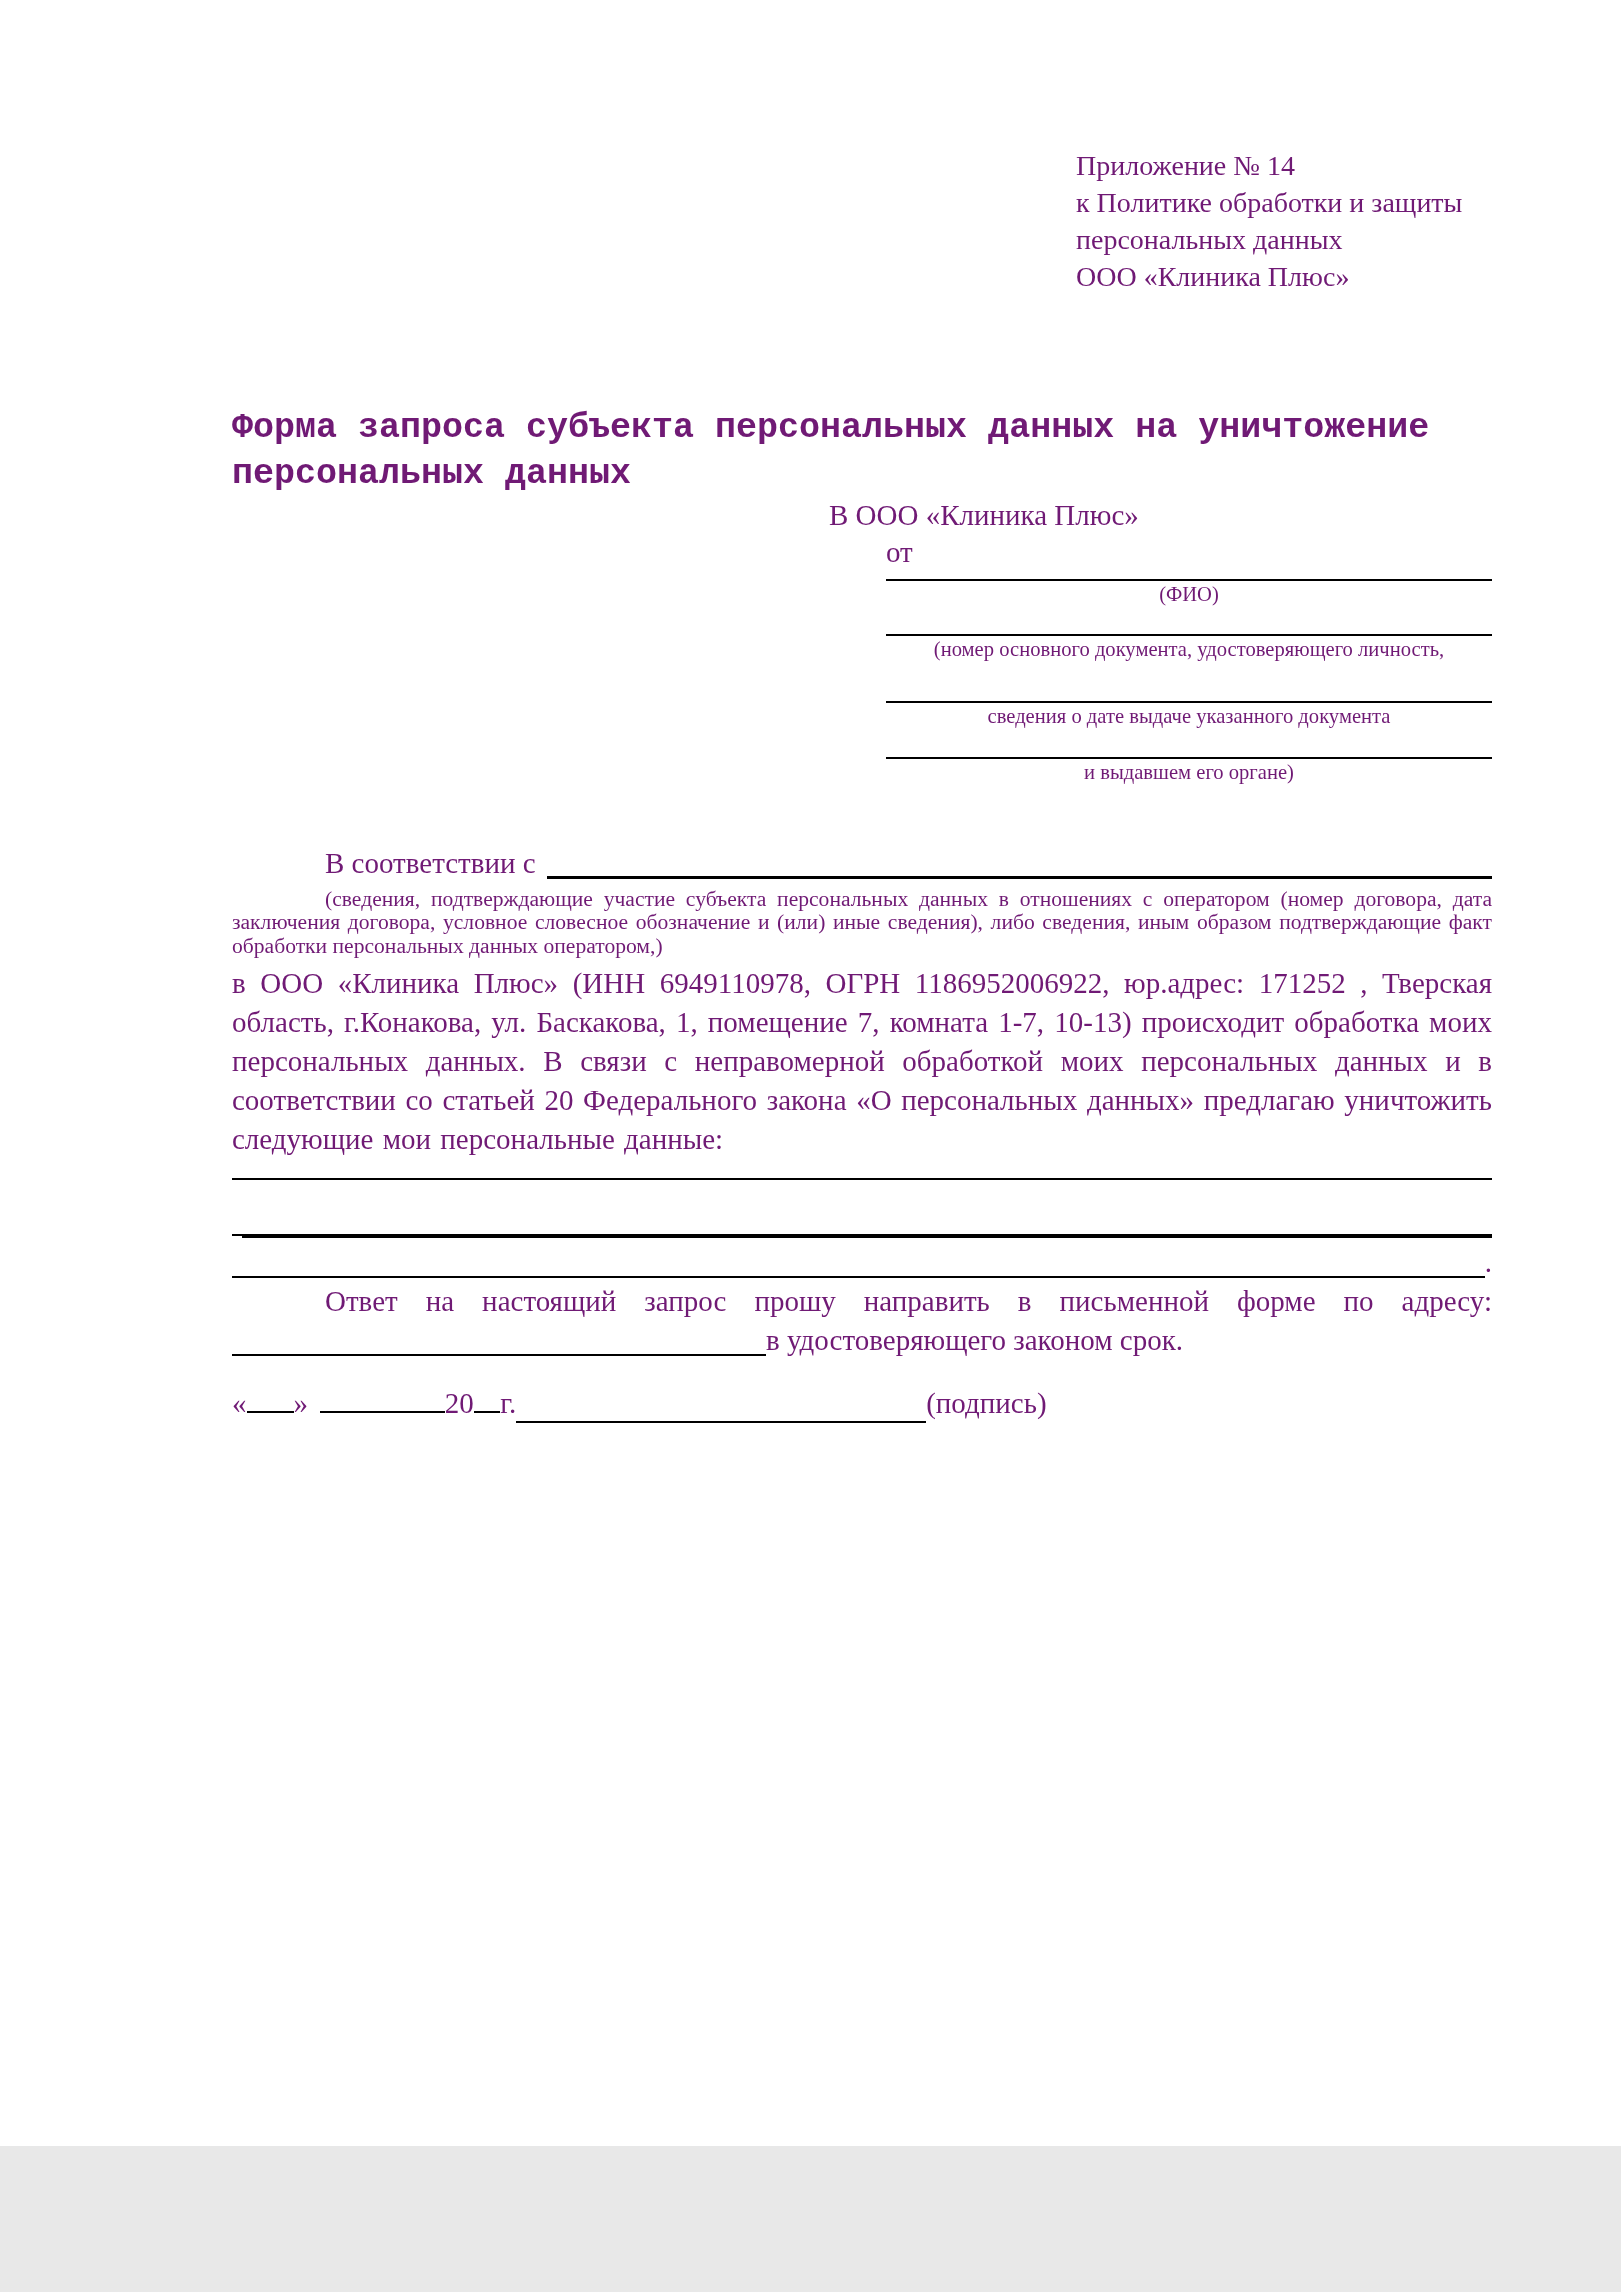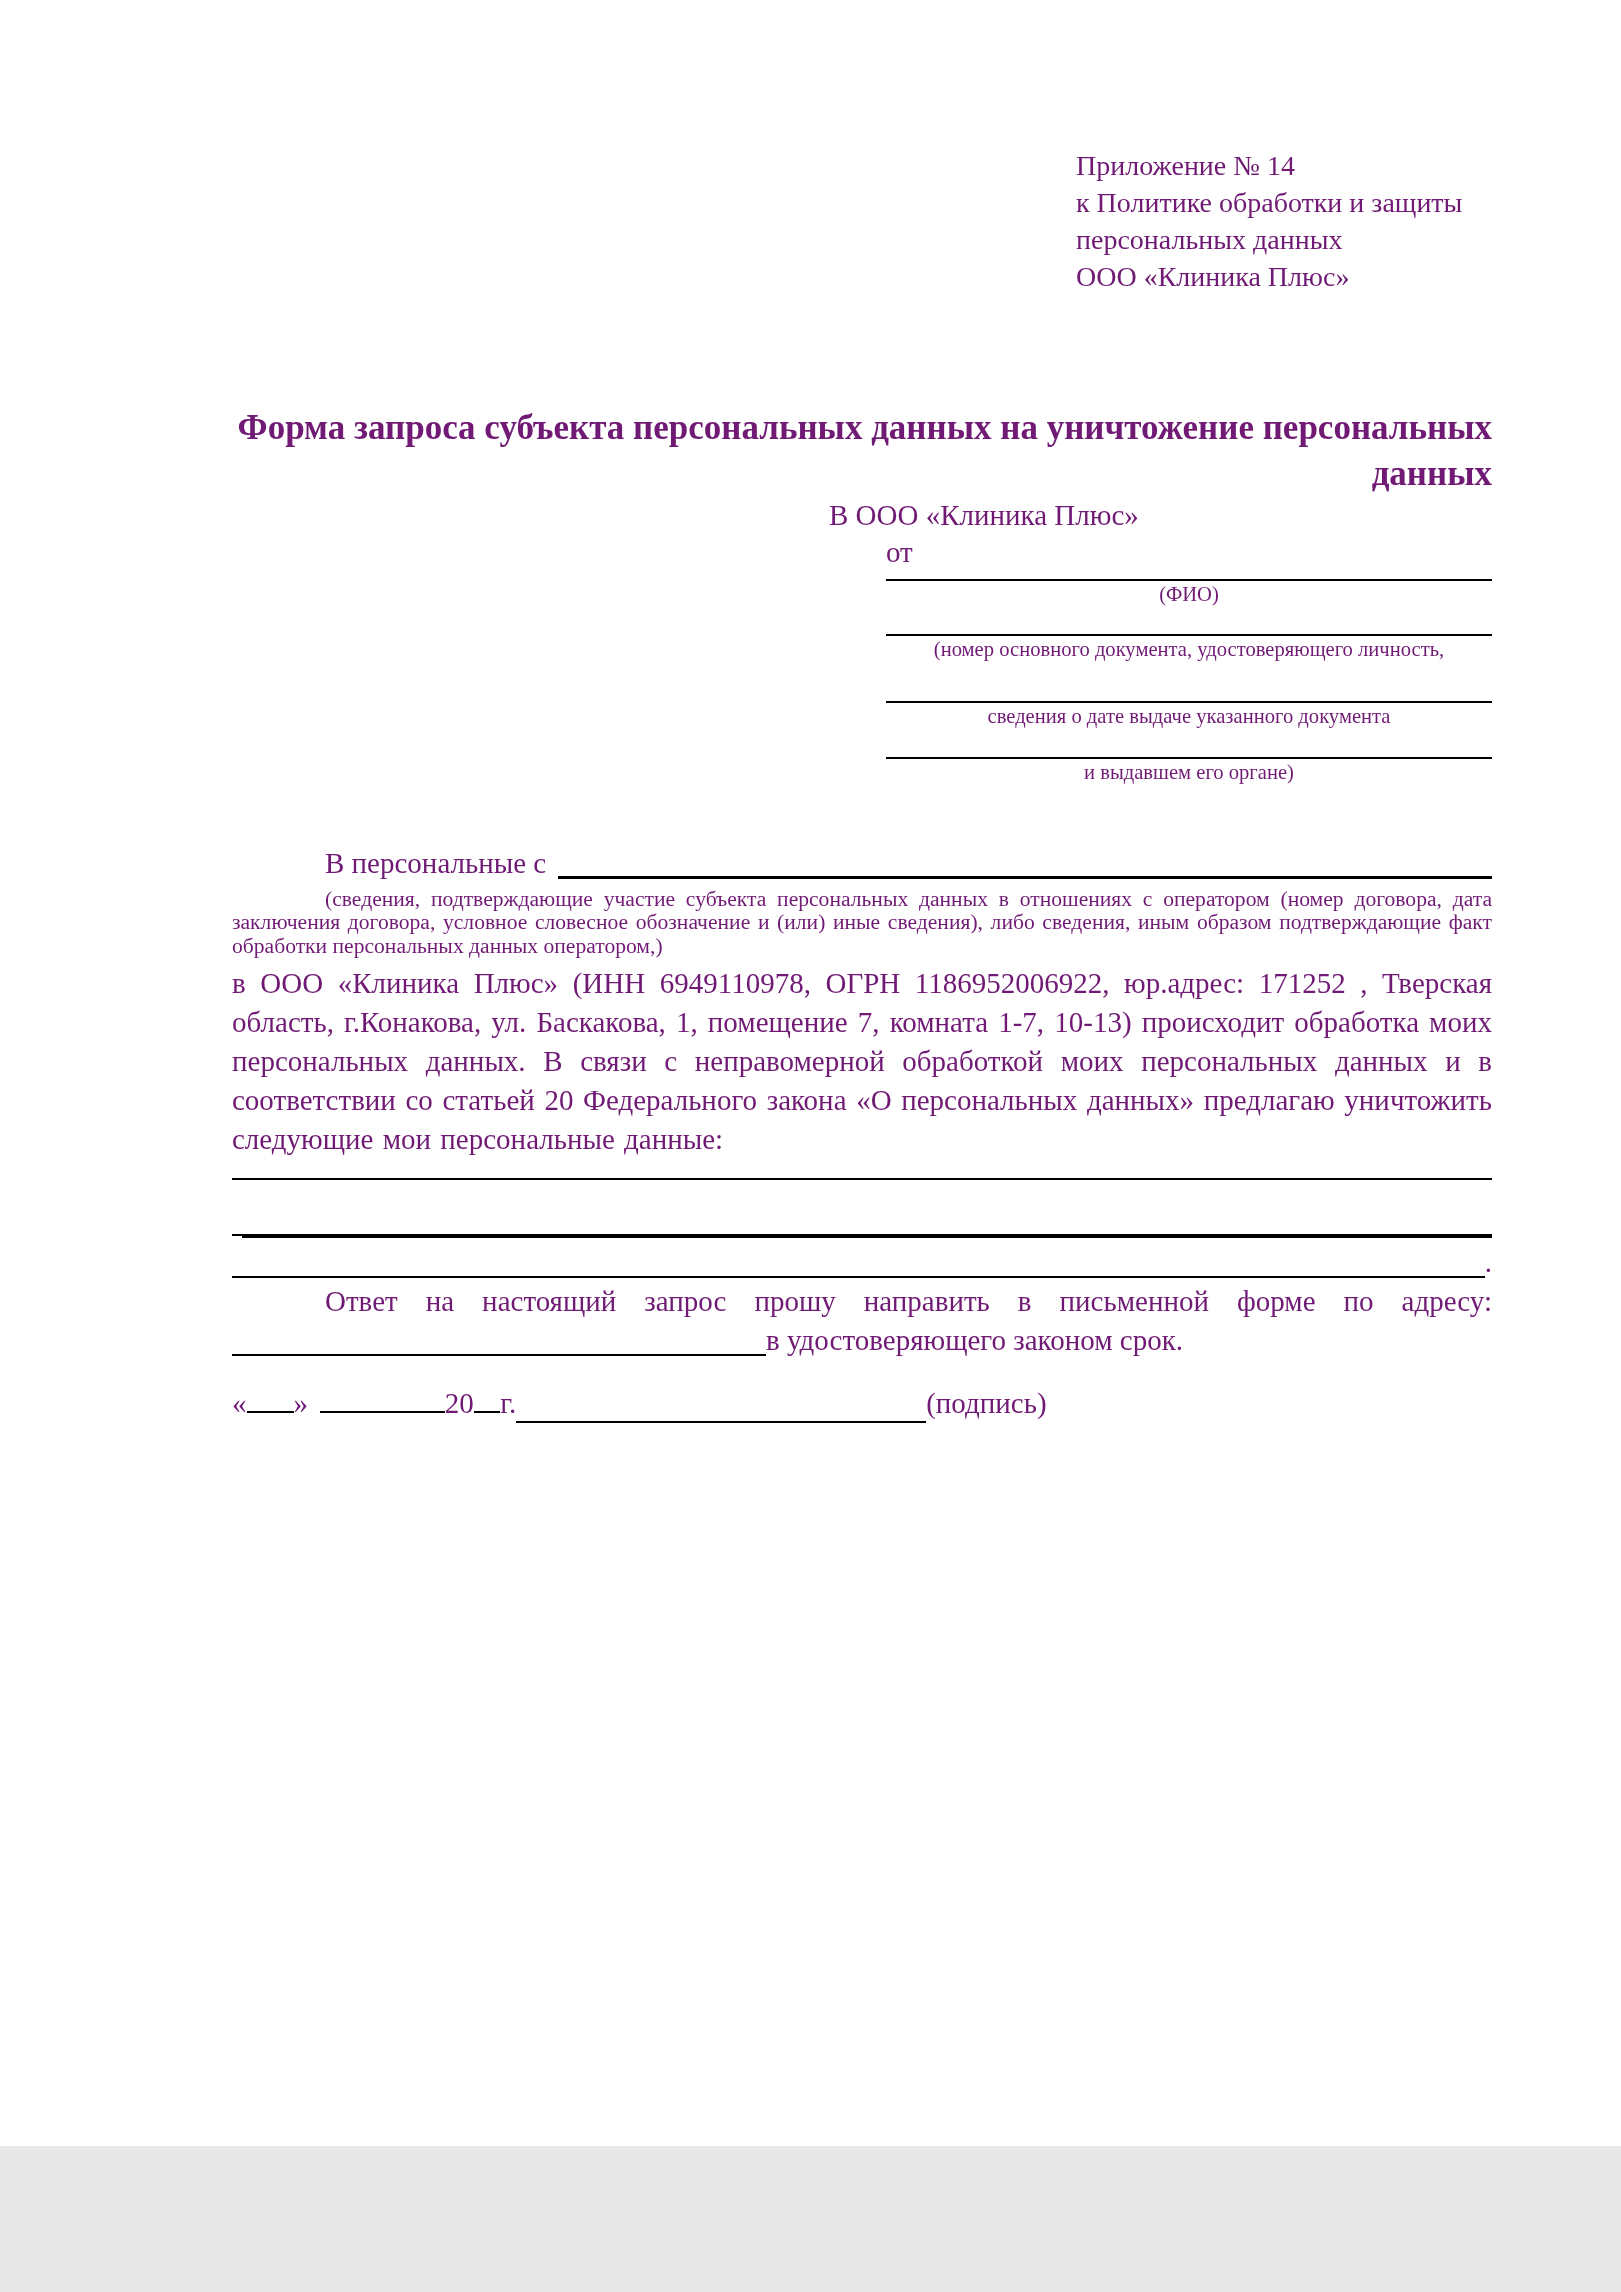--- a/index.html
+++ b/index.html
@@ -29,24 +29,25 @@
   .header-block {
     margin-left: auto;
     width: 416px;
     font-size: 28px;
     line-height: 37px;
   }
 
   
   .doc-title {
     margin-top: 110px;
-    text-align: right;
+    text-align: left;
     font-weight: bold;
     font-size: 35px;
     line-height: 46px;
+    font-family: Liberation Mono, monospace;
   }
 
   
   .addressee {
     width: 663px;
     margin-left: auto;
   }
   .addr-to { line-height: 37px; }
   .addr-from { line-height: 37px; margin-left: 57px; }
   .field-line {
@@ -198,21 +199,21 @@
       <div class="field-caption">(номер основного документа, удостоверяющего личность,</div>
 
       <div class="field-line fl-3"></div>
       <div class="field-caption">сведения о дате выдаче указанного документа</div>
 
       <div class="field-line fl-4"></div>
       <div class="field-caption">и выдавшем его органе)</div>
     </div>
 
     <div class="accordance">
-      <span class="accordance-label">В персональные с</span>
+      <span class="accordance-label">В соответствии с</span>
       <span class="fill"></span>
     </div>
 
     <div class="small-note">(сведения, подтверждающие участие субъекта персональных данных в отношениях с оператором (номер договора, дата заключения договора, условное словесное обозначение и (или) иные сведения), либо сведения, иным образом подтверждающие факт обработки персональных данных оператором,)</div>
 
     <div class="main-paragraph">в ООО «Клиника Плюс» (ИНН 6949110978, ОГРН 1186952006922, юр.адрес: 171252 , Тверская область, г.Конакова, ул. Баскакова, 1, помещение 7, комната 1-7, 10-13) происходит обработка моих персональных данных. В связи с неправомерной обработкой моих персональных данных и в соответствии со статьей 20 Федерального закона «О персональных данных» предлагаю уничтожить следующие мои персональные данные:</div>
 
     <div class="blank-row br-1"></div>
     <div class="blank-row br-2"></div>
 

